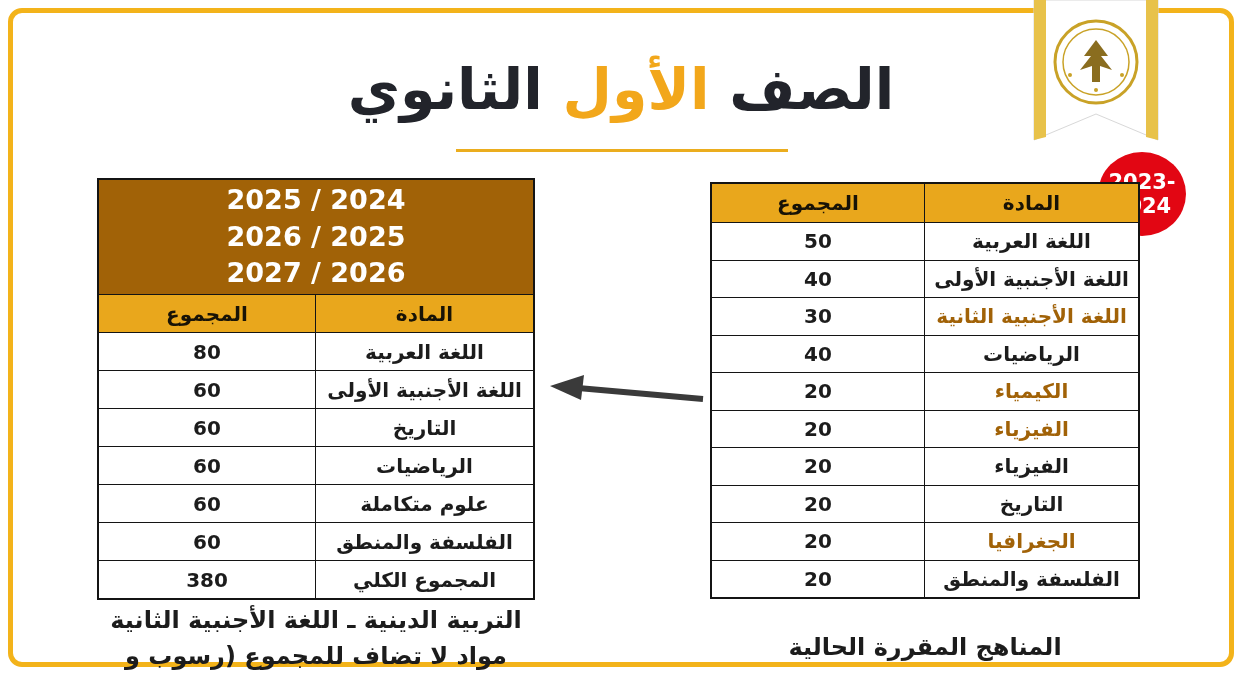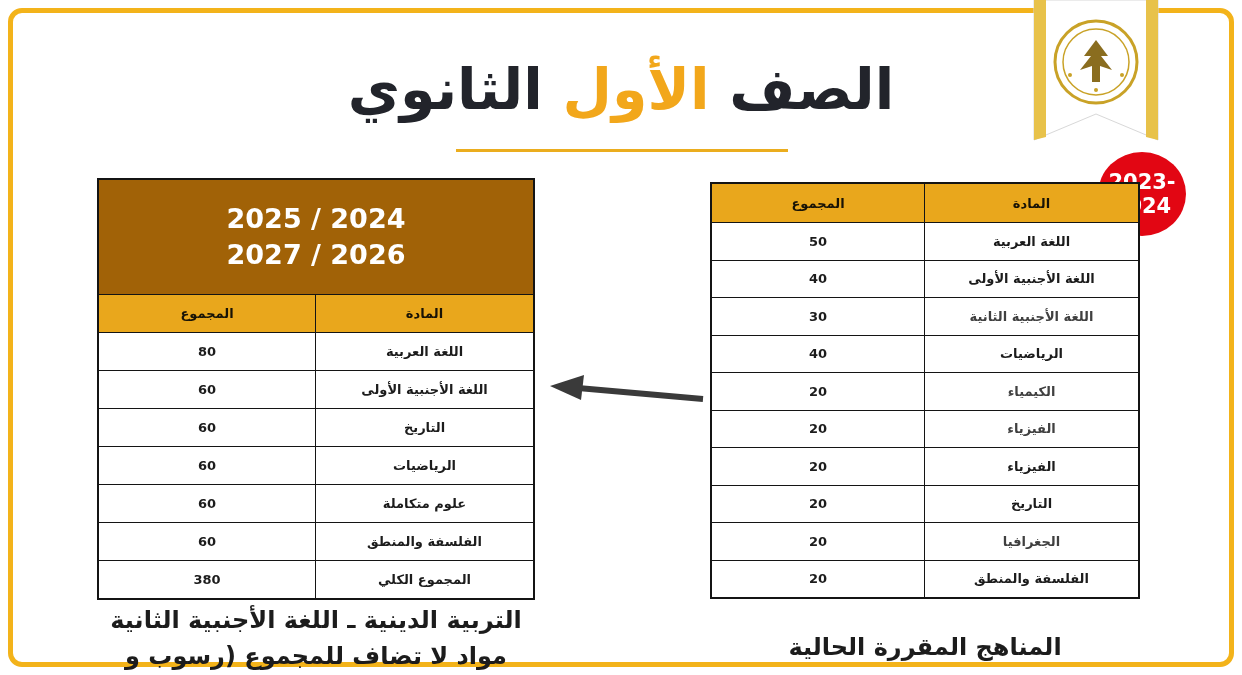--- a/index.html
+++ b/index.html
@@ -47,26 +47,26 @@
     position:absolute;
     background:#fff;
     border:2px solid #141414;
   }
   .tbl > * + * { border-top:1px solid #141414; }
   .thead { display:flex; background:#E9A71C; }
   .row   { display:flex; background:#fff; }
   .cell {
     width:50%;
     display:flex; align-items:center; justify-content:center;
-    font-weight:bold; font-size:13px; color:#1c1c1c;
+    font-weight:bold; font-size:20px; color:#1c1c1c;
     padding:0 6px;
   }
   .thead .cell { color:#181306; }
   .row > .cell + .cell, .thead > .cell + .cell { border-right:1px solid #141414; }
-  .gold-text { color:#404040; }
+  .gold-text { color:#a16207; }
 
   .tbl-current { left:710px; top:182px; width:430px; }
   .tbl-current .thead { height:38px; }
   .tbl-current .row   { height:37.5px; }
 
   .tbl-new { left:97px; top:178px; width:438px; }
   .tbl-new .thead { height:38px; }
   .tbl-new .row   { height:38px; }
   .years {
     height:114px; background:#a16207; color:#ffffff;
@@ -159,20 +159,21 @@
   </div>
   <div class="row">
     <div class="cell">الفلسفة والمنطق</div>
     <div class="cell">20</div>
   </div>
 </div>
 
 <div class="tbl tbl-new">
   <div class="years">
     <div class="year-line">2025 / 2024</div>
+    <div class="year-line">2026 / 2025</div>
     <div class="year-line">2027 / 2026</div>
   </div>
   <div class="thead">
     <div class="cell">المادة</div>
     <div class="cell">المجموع</div>
   </div>
   <div class="row">
     <div class="cell">اللغة العربية</div>
     <div class="cell">80</div>
   </div>

